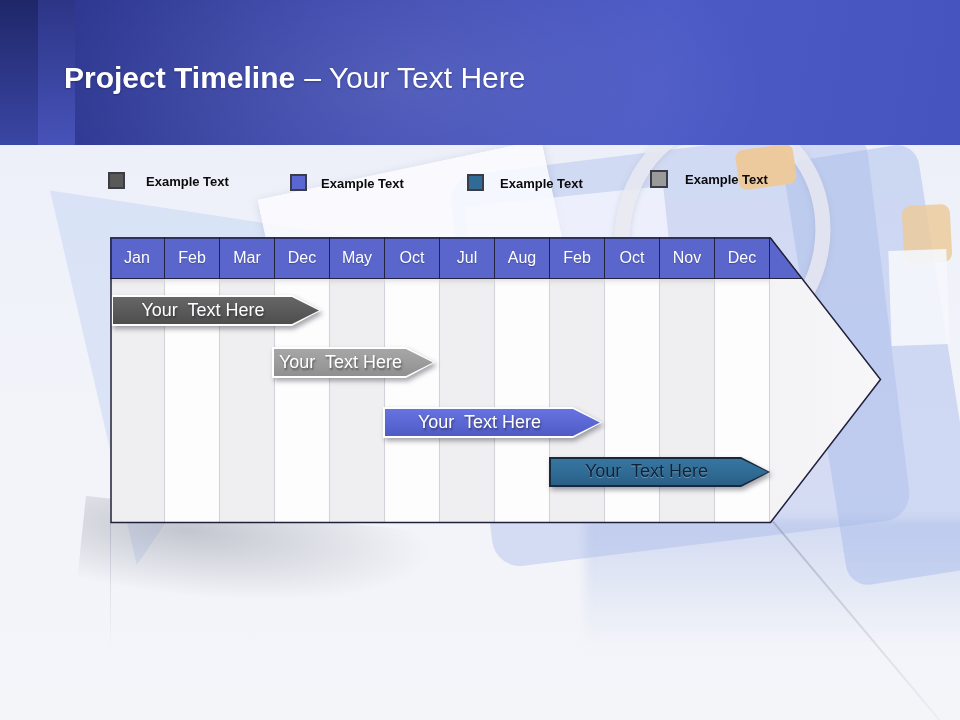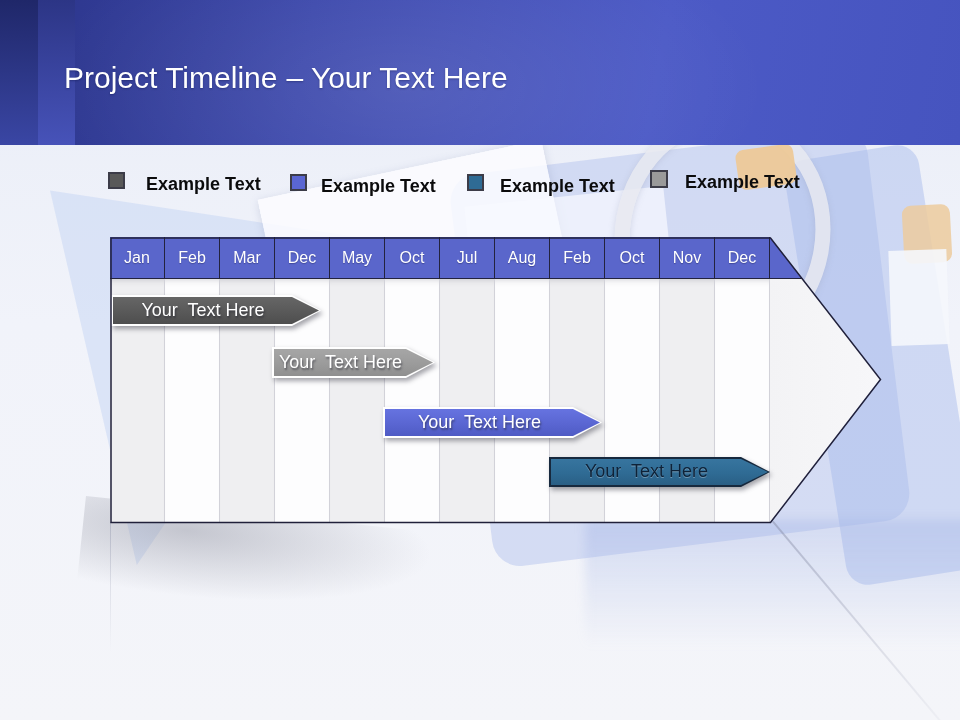--- a/index.html
+++ b/index.html
@@ -12,21 +12,21 @@
   .header{left:0;top:0;width:960px;height:145px;z-index:2;
     background:
       radial-gradient(ellipse 520px 240px at 42% 60%, rgba(255,255,255,.10), rgba(255,255,255,0) 70%),
       linear-gradient(100deg,#2b3488 0%,#3b47ab 32%,#4c5ac6 68%,#4654bf 100%);}
   .hstrip1{left:0;top:0;width:38px;height:145px;z-index:3;
     background:linear-gradient(180deg,#1f2769 0%,#3a46a4 100%);}
   .hstrip2{left:38px;top:0;width:37px;height:145px;z-index:3;
     background:linear-gradient(180deg,#2c3585 0%,#4854bb 100%);opacity:.95;}
   .title{left:64px;top:58px;z-index:4;color:#fff;font-size:30px;line-height:40px;
     text-shadow:0 1px 2px rgba(10,15,60,.35);white-space:pre;}
-  .title .b{font-weight:normal;}
+  .title .b{font-weight:bold;}
   .title .r{font-weight:400;margin-left:9px;}
 
   
   .decor{pointer-events:none;z-index:1;}
   .d-folder1{left:470px;top:150px;width:420px;height:395px;background:#b5c4ee;opacity:.5;
     border-radius:28px;transform:rotate(-7deg);}
   .d-folder2{left:815px;top:150px;width:135px;height:430px;background:#a5b9ea;opacity:.45;
     border-radius:22px;transform:rotate(-9deg);}
   .d-arrow{left:50px;top:175px;width:310px;height:390px;background:#c9d7f4;opacity:.55;
     clip-path:polygon(0 4%,100% 16%,28% 100%);}
@@ -48,21 +48,21 @@
     border-radius:0 0 50px 18px;
     background:linear-gradient(180deg, rgba(163,180,230,.40), rgba(240,242,248,0) 85%);}
   .d-rline{left:772px;top:522px;width:2px;height:300px;transform:rotate(-40deg);
     transform-origin:top left;
     background:linear-gradient(180deg, rgba(130,135,160,.45), rgba(130,135,160,0));}
   .d-vline{left:110px;top:522px;width:1px;height:130px;
     background:linear-gradient(180deg, rgba(140,145,168,.4), rgba(140,145,168,0));}
 
   
   .legend-swatch{width:17px;height:17px;border:2px solid #3c3c48;box-sizing:border-box;z-index:5;}
-  .legend-label{z-index:5;font-size:18px;font-weight:bold;color:#0b0b0c;white-space:pre;}
+  .legend-label{z-index:5;font-size:13px;font-weight:bold;color:#0b0b0c;white-space:pre;}
   .sw1{left:108px;top:172px;background:#595959;}
   .sw2{left:290px;top:174px;background:#5a66d2;}
   .sw3{left:467px;top:174px;background:#2f6b94;}
   .sw4{left:650px;top:170px;width:18px;height:18px;background:#9a9a9a;}
   .lb1{left:146px;top:174px;}
   .lb2{left:321px;top:176px;}
   .lb3{left:500px;top:176px;}
   .lb4{left:685px;top:172px;}
 
   

